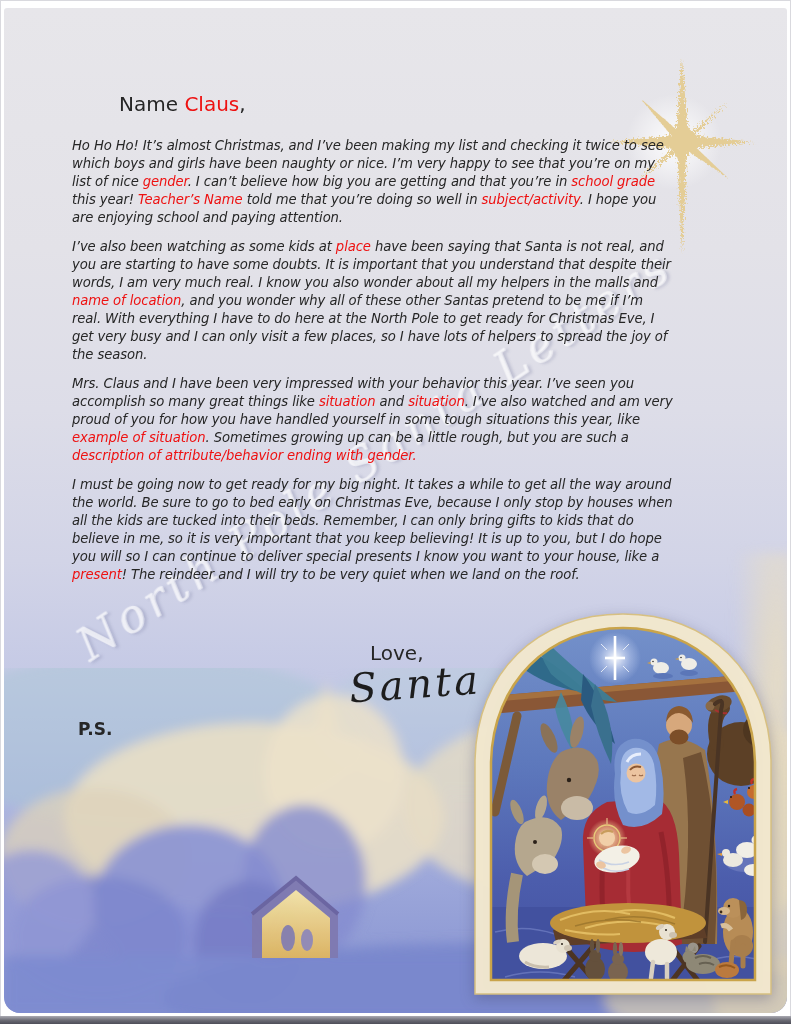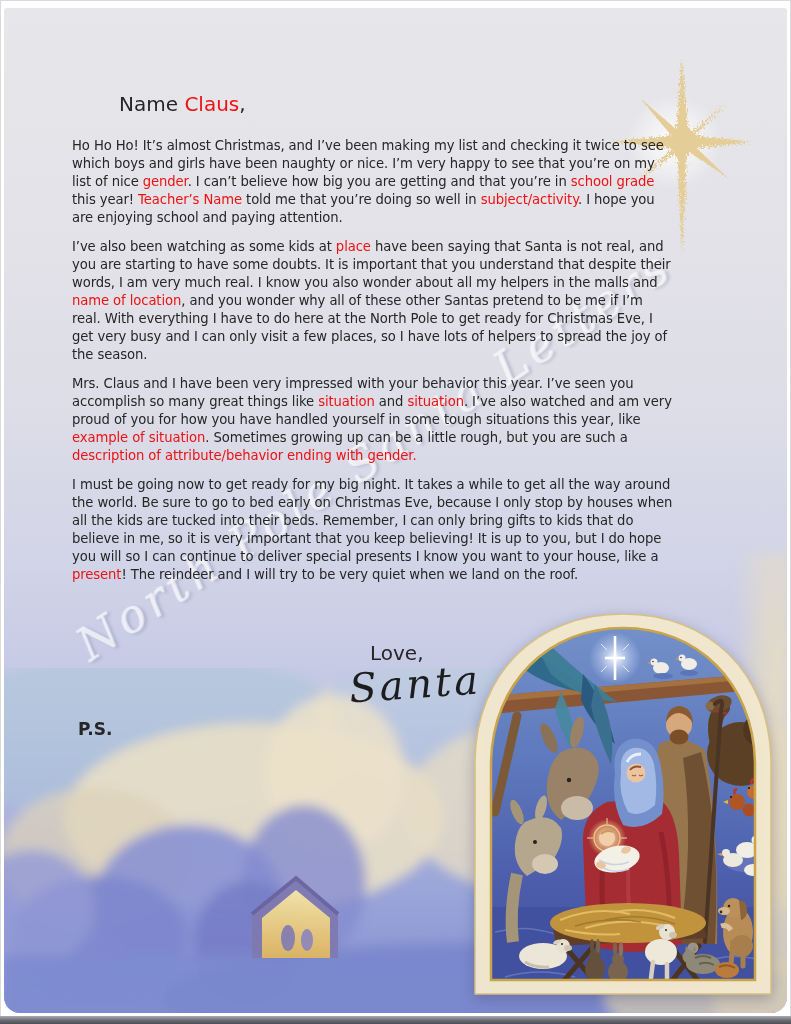--- a/index.html
+++ b/index.html
@@ -32,21 +32,21 @@
     position:absolute; left:78px; top:614px; width:780px; z-index:2;
     transform:rotate(-33.5deg); transform-origin:0 50%;
     font-family:"DejaVu Serif",serif; font-style:italic;
     font-size:46px; letter-spacing:5px; white-space:nowrap;
     color:rgba(255,255,255,0.40);
     text-shadow:-1px -1px 1px rgba(255,255,255,0.55), 2px 2px 3px rgba(106,110,150,0.28);
     pointer-events:none;
   }
   .letter{ position:absolute; inset:0; z-index:3; color:var(--ink); }
   .salutation{ position:absolute; left:115px; top:84px; font-size:20px; }
-  .letter-body{ position:absolute; left:68px; top:129px; width:601px; font-size:13.2px; line-height:18px; letter-spacing:-0.1px; }
+  .letter-body{ position:absolute; left:68px; top:129px; width:601px; font-size:13.2px; line-height:18px; letter-spacing:-0.1px;font-style:italic; }
   .letter-body p{ margin:0 0 11px 0; }
   .ph{ color:var(--red); }
   .closing{ position:absolute; left:309px; top:594px; font-size:20px; }
   .love{ position:absolute; left:366px; top:633px; font-size:20px;text-align:center; }
   .signature{
     position:absolute; left:345px; top:653px;
     font-family:"DejaVu Serif",serif; font-style:italic;
     font-size:40px; letter-spacing:3px; transform:rotate(-4deg); color:#1d1d1d;
   }
   .ps{ position:absolute; left:74px; top:712px; display:flex; gap:23px; }

